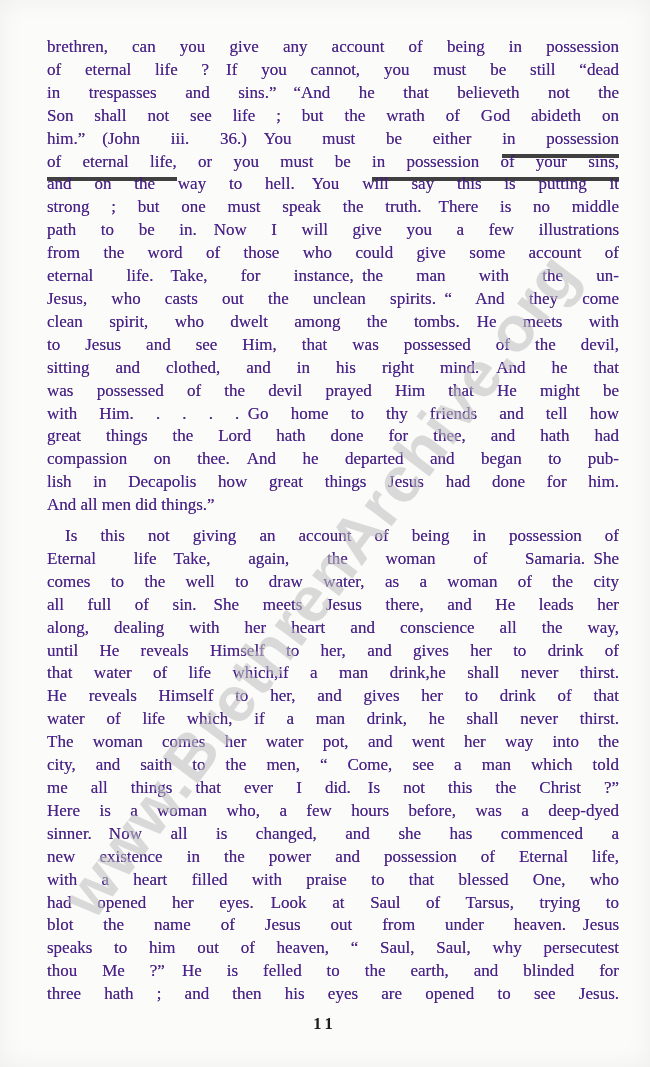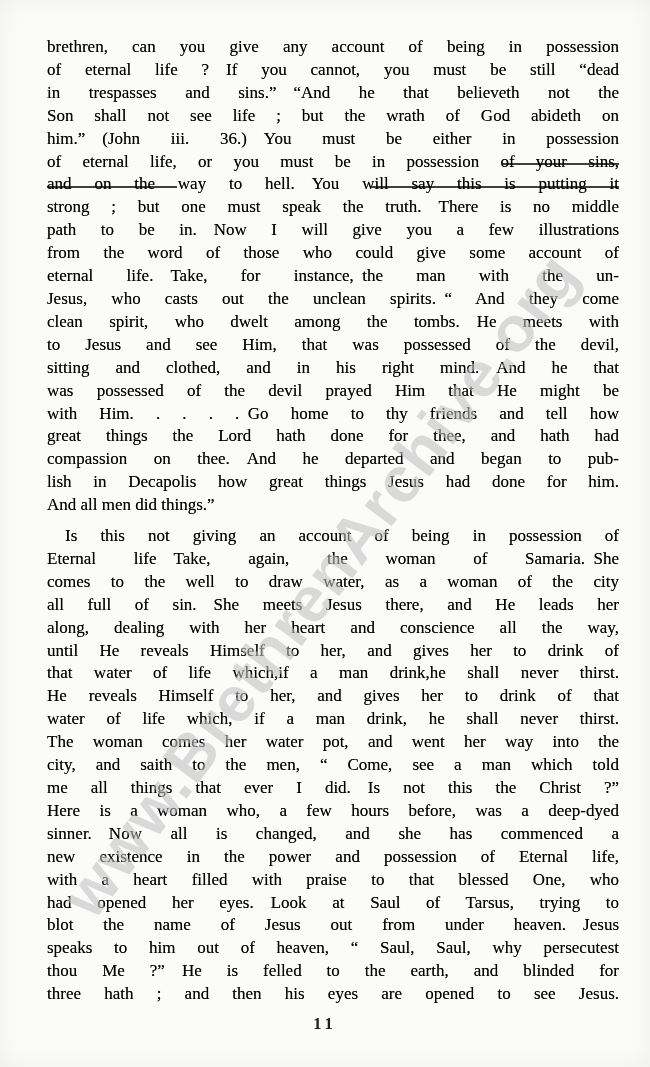--- a/index.html
+++ b/index.html
@@ -10,39 +10,39 @@
     overflow:hidden;
     font-family:"Liberation Serif","DejaVu Serif",serif;
   }
   .scan-vignette{
     position:absolute;inset:0;
     box-shadow:inset 0 0 26px rgba(0,0,0,0.05);
     pointer-events:none;z-index:6;
   }
   #page-text{
     position:absolute;left:47px;top:36px;width:572px;
-    font-size:17px;line-height:22.9px;color:#000000;
+    font-size:17px;line-height:22.9px;color:#4c1d95;
     text-shadow:0 0 0.35px rgba(0,0,0,0.55);
     z-index:2;
   }
   .para{margin:0;}
   .para + .para{margin-top:8px;}
   .line{
     text-align:justify;
     -moz-text-align-last:justify;
     text-align-last:justify;
   }
   .line.nojust{
     -moz-text-align-last:left;
     text-align-last:left;
   }
   .line.indent{text-indent:18px;}
   .ul{
-    border-bottom:2px solid #404040;
-    padding-bottom:15px;
+    border-bottom:4px solid #404040;
+    padding-bottom:6px;
   }
   #watermark{
     position:absolute;
     left:-260px;top:553px;width:1160px;
     line-height:64px;
     text-align:center;
     transform:rotate(-53deg);
     transform-origin:center center;
     font-family:"Liberation Sans","DejaVu Sans",sans-serif;
     font-weight:bold;

